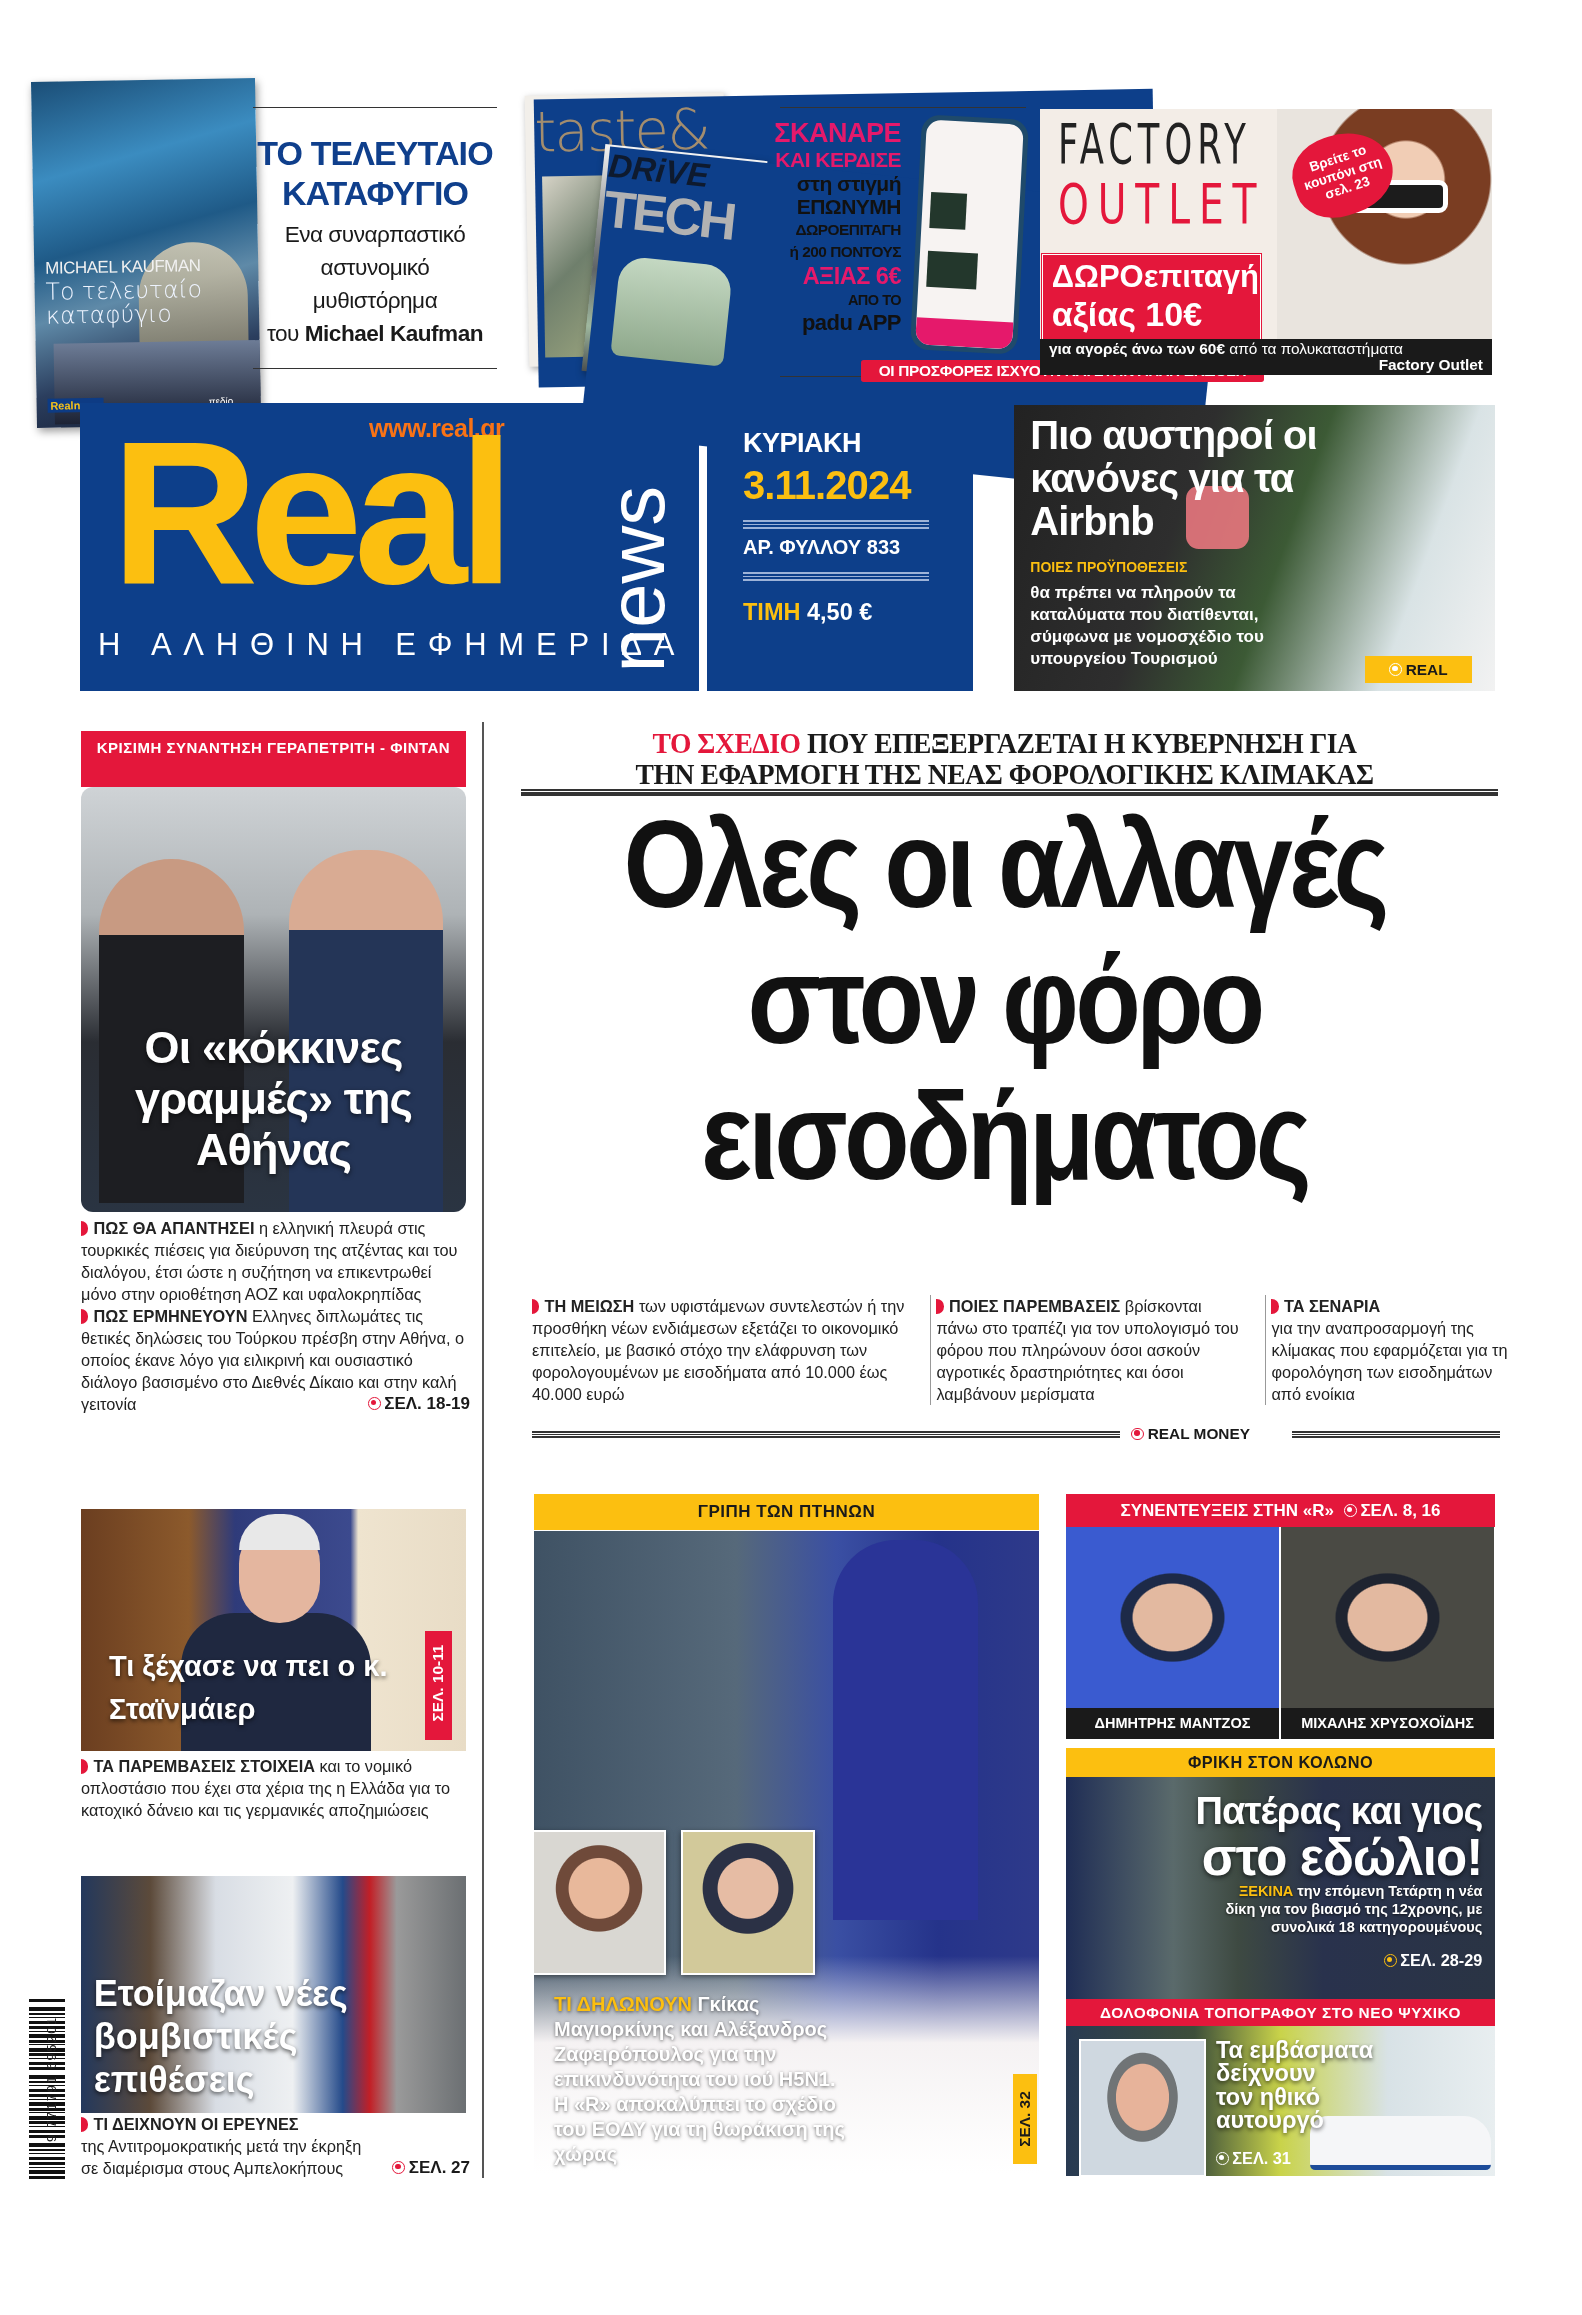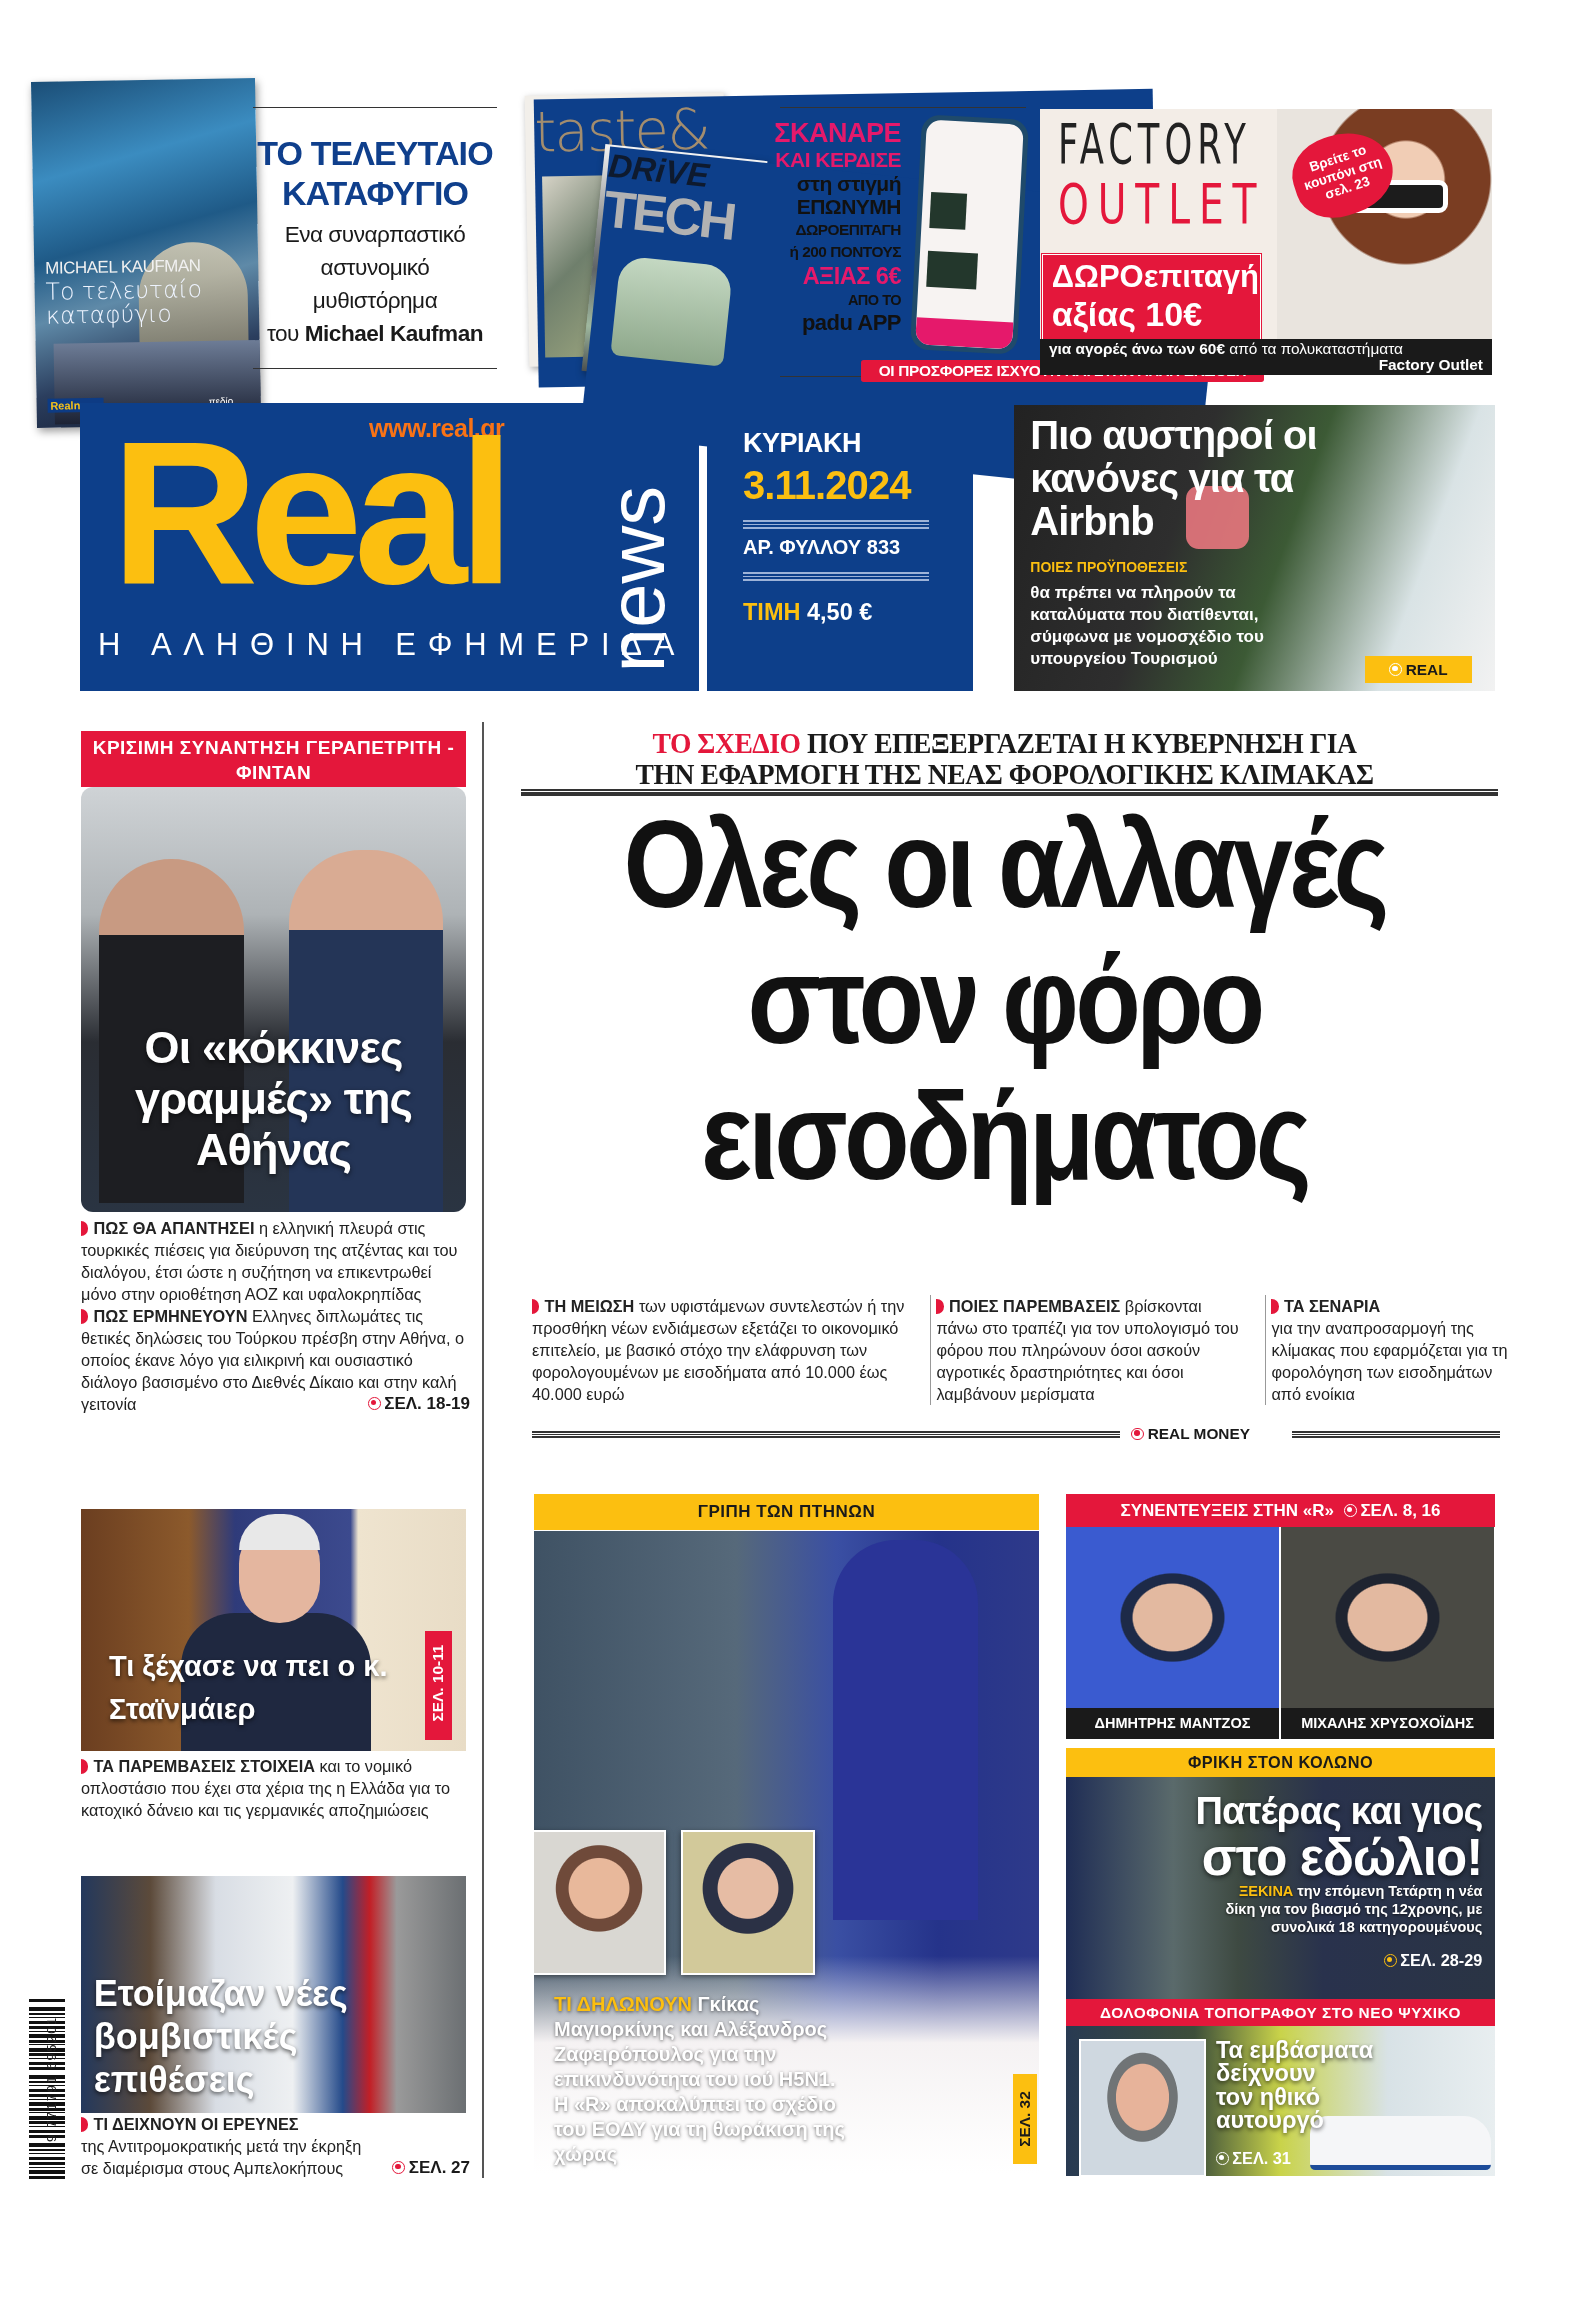--- a/index.html
+++ b/index.html
@@ -83,21 +83,21 @@
   .airbnb .h { position: absolute; left: 16.3px; top: 9px; font-size: 40px; line-height: 43px; color: #fff; font-weight: 700; letter-spacing: -0.9px; }
   .airbnb .sub1 { position: absolute; left: 16.3px; top: 154px; font-size: 14px; color: #fcbf10; font-weight: 700; }
   .airbnb .sub2 { position: absolute; left: 16.3px; top: 177px; font-size: 17px; line-height: 22px; color: #fff; font-weight: 700; }
   .airbnb .badge { position: absolute; left: 351px; top: 251px; width: 107px; height: 27px; background: #fcbf10; color: #1a1a1a; font-size: 15.4px; font-weight: 700; line-height: 27px; text-align: center; }
   .airbnb .icon-app { position: absolute; left: 172px; top: 81px; width: 63px; height: 63px; border-radius: 12.7px; background: #f27a83; opacity: 0.85; }
 
   
   .vline { left: 482px; top: 722px; width: 1.8px; height: 1456px; background: #555; }
   .kicker-red { background: #e4173b; color: #fff; font-weight: 700; text-align: center; }
   .kicker-yel { background: #fcbf10; color: #1a1a1a; font-weight: 700; text-align: center; }
-  .story1-kicker { left: 81px; top: 731px; width: 385px; height: 56px; font-size: 19px; line-height: 25px; padding-top: 3.6px; letter-spacing: 0.5px; }
+  .story1-kicker { left: 81px; top: 731px; width: 385px; height: 56px; font-size: 15px; line-height: 25px; padding-top: 3.6px; letter-spacing: 0.5px; }
   .story1-photo { left: 81px; top: 787px; width: 385px; height: 425px; overflow: hidden;
     background: linear-gradient(180deg, #cfd3d6 0%, #aeb3b6 30%, #2a2d33 60%, #2a3442 100%); border-radius: 12px; }
   .story1-photo .p1 { position: absolute; left: 18px; top: 72px; width: 145px; height: 344px; border-radius: 72px 72px 0 0; background: linear-gradient(#c89a82 0 22%, #1d1e22 22%); }
   .story1-photo .p2 { position: absolute; left: 208px; top: 63px; width: 154px; height: 362px; border-radius: 72px 72px 0 0; background: linear-gradient(#d9ab93 0 22%, #243557 22%); }
   .story1-head { position: absolute; left: 0; top: 235px; width: 385px; text-align: center; font-size: 45px; line-height: 51px; color: #fff; font-weight: 700; letter-spacing: -0.9px; text-shadow: 0 1.8px 5.4px rgba(0,0,0,0.6); }
   .bullet-text { font-size: 16.3px; line-height: 22px; color: #222; }
   .bullet-text b { font-weight: 700; }
   .bullet { display: inline-block; width: 7.2px; height: 14.5px; background: #e4173b; border-radius: 0 7.2px 7.2px 0; margin-right: 5.4px; vertical-align: -1.8px; }
   .pageref { font-weight: 700; font-size: 17px; color: #1a1a1a; }
   .target { display: inline-block; width: 12.7px; height: 12.7px; border-radius: 50%; border: 1.8px solid #e4173b; position: relative; vertical-align: -0.9px; margin-right: 3.6px; }

